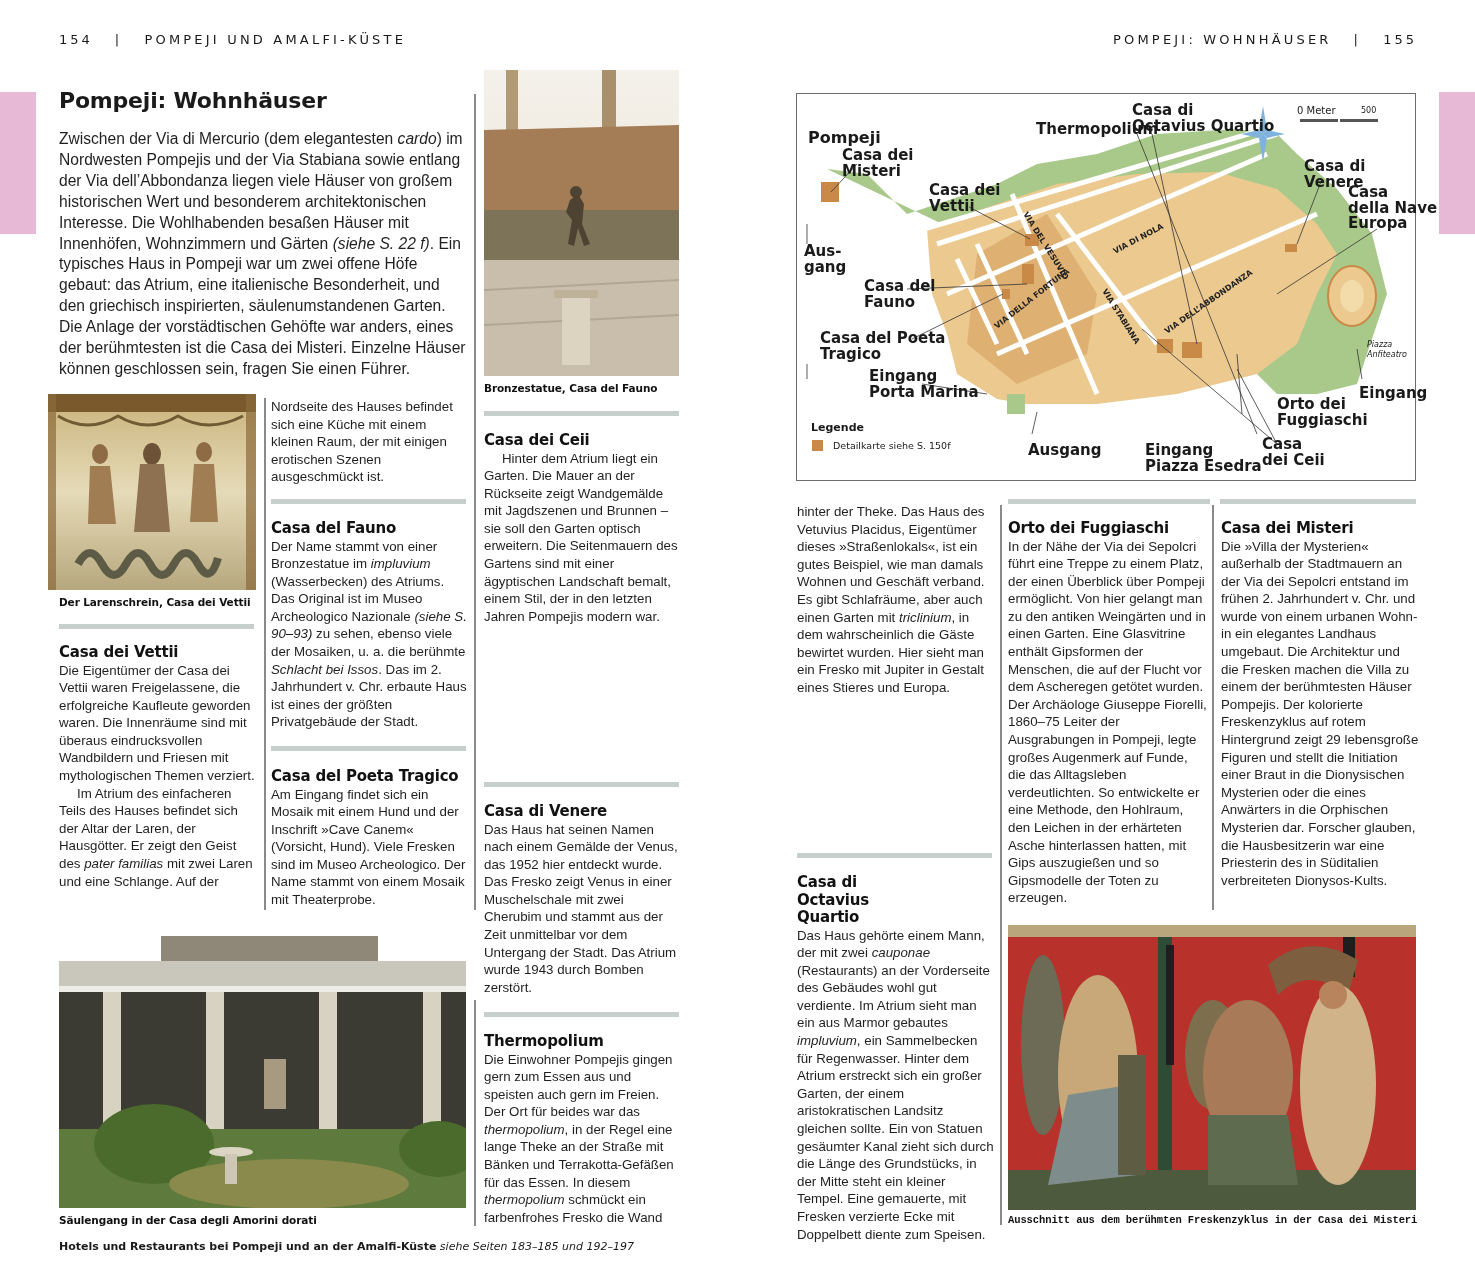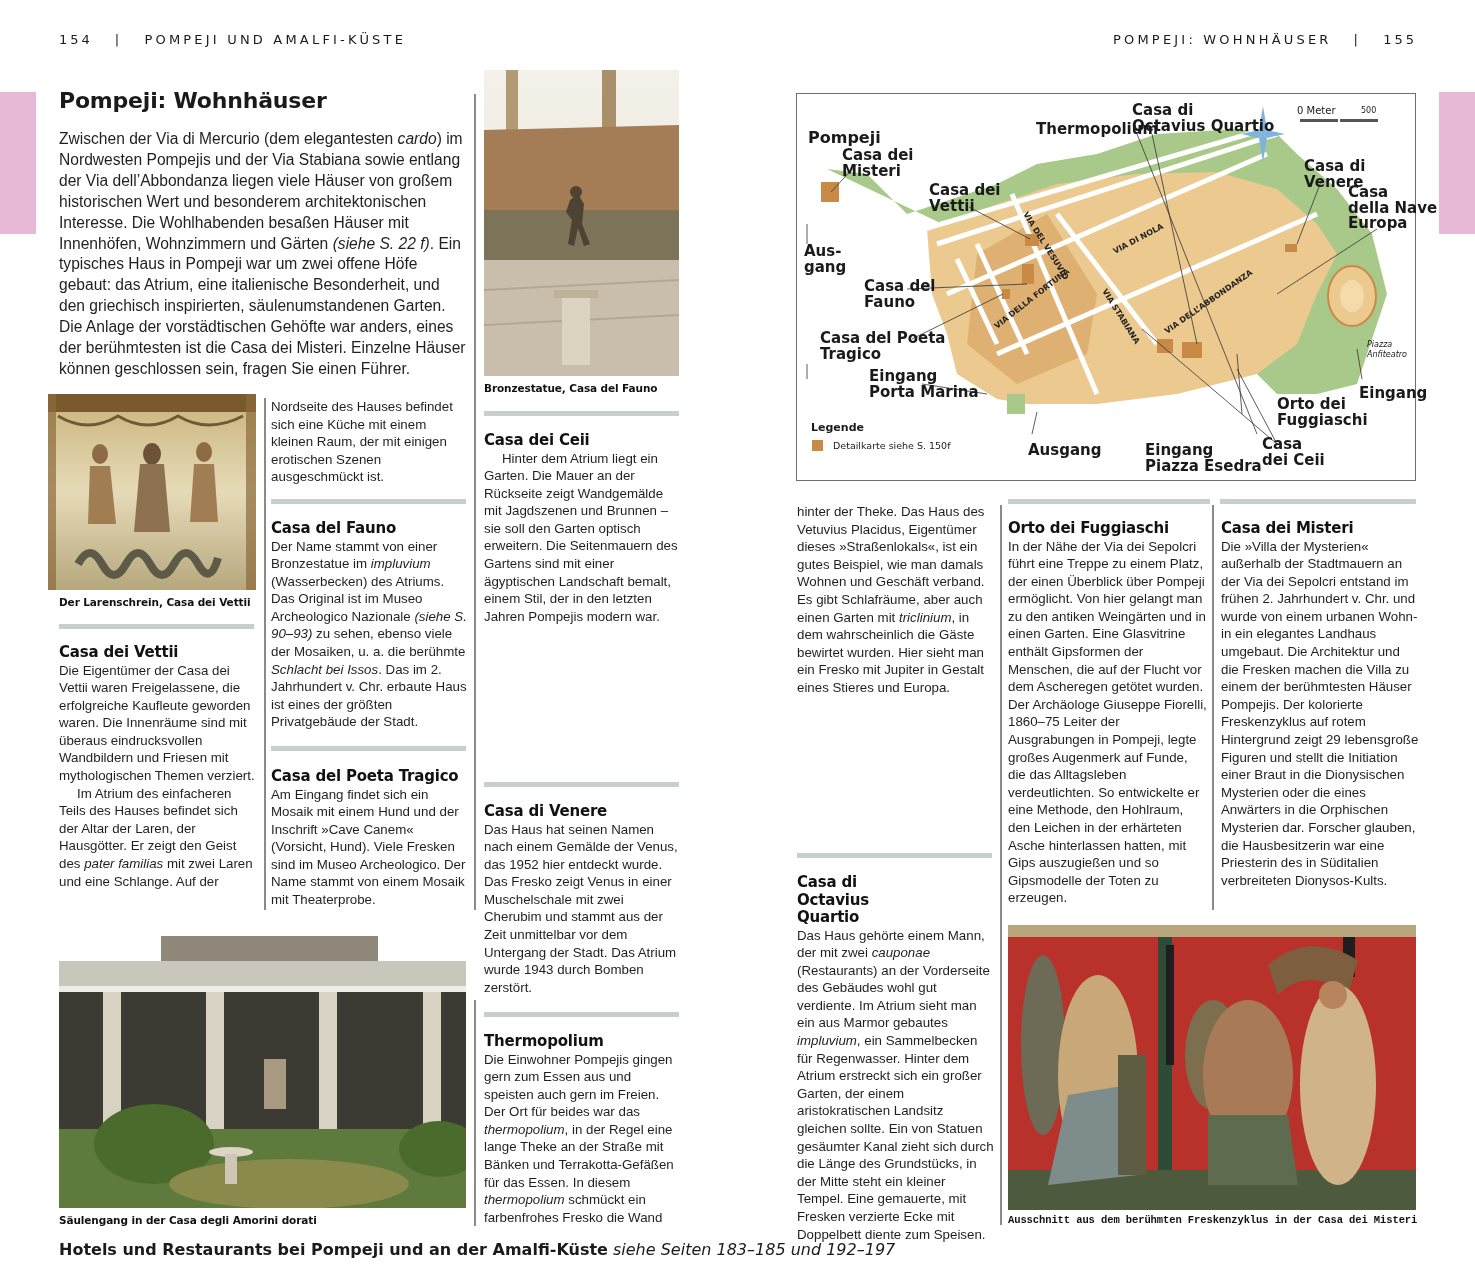--- a/index.html
+++ b/index.html
@@ -15,21 +15,21 @@
   .col h3 { font-family: "DejaVu Sans", sans-serif; font-weight: bold; font-size: 15px; line-height: 17.5px; color: #111; margin-bottom: 0; letter-spacing: -0.2px; }
   .col p { margin: 0; }
   .col p.indent { text-indent: 18px; }
   .rule { height: 5px; background: #c6cfcc; }
   .vline { width: 1.5px; background: #8a8a8a; }
   .caption { font-family: "DejaVu Sans", sans-serif; font-weight: bold; font-size: 10.5px; color: #111; white-space: nowrap; letter-spacing: -0.1px; }
   .photo { overflow: hidden; }
   .map-box { left: 796px; top: 93px; width: 620px; height: 388px; border: 1.5px solid #6d6d6d; background: #fff; }
   .map-label { font-family: "DejaVu Sans", sans-serif; font-weight: bold; font-size: 15px; line-height: 15.5px; color: #1a1a1a; position: absolute; white-space: nowrap; }
   .map-label.italic { font-style: italic; font-weight: normal; }
-  .footer-line { left: 59px; top: 1240px; font-family: "DejaVu Sans", sans-serif; font-size: 16px; white-space: nowrap; }
+  .footer-line { left: 59px; top: 1240px; font-family: "DejaVu Sans", sans-serif; font-size: 11px; white-space: nowrap; }
   .footer-line b { font-weight: bold; }
   .footer-line i { font-style: italic; }
 </style>
 </head>
 <body>
 
 <div class="abs running-head" style="left:59px;">
   <b>154</b>
   <span>&nbsp;&nbsp;|&nbsp;&nbsp;</span>
   <span>POMPEJI UND AMALFI-KÜSTE</span>

